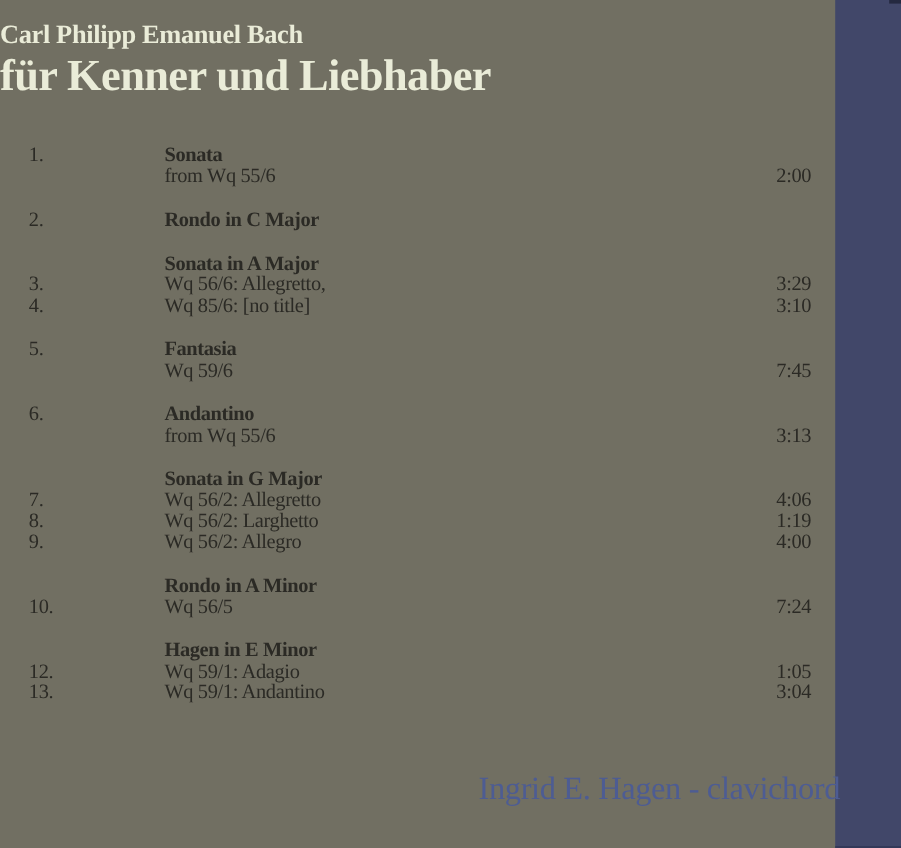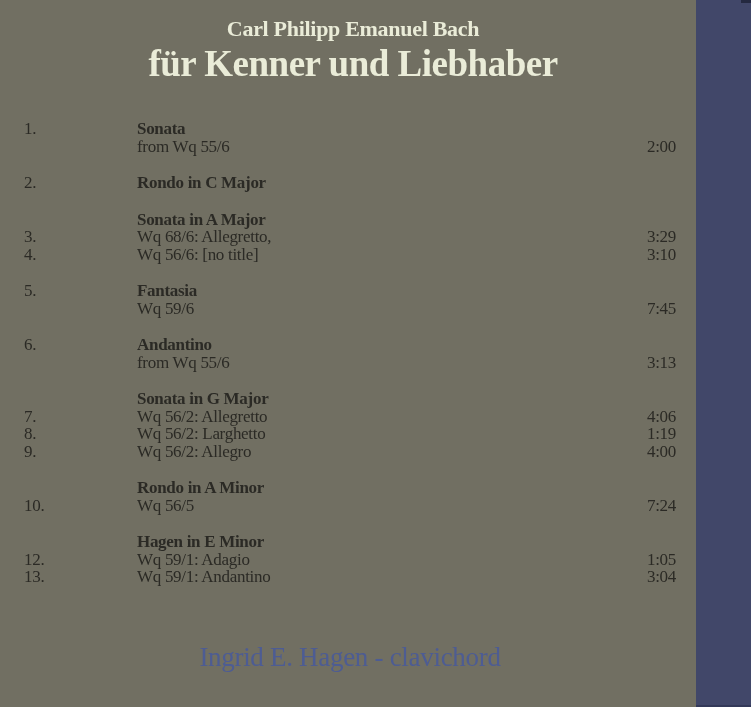--- a/index.html
+++ b/index.html
@@ -39,21 +39,21 @@
     width: 55px;
     height: 2px;
     background: #2e3352;
     opacity: 0.7;
   }
   .titles {
     position: absolute;
     top: 16px;
     left: 0;
     width: 706px;
-    text-align: center;
+    text-align: left;
     color: var(--title, #EAECD8);
   }
   .artist {
     font-size: 22px;
     font-weight: bold;
     letter-spacing: -0.3px;
   }
   .album-title {
     font-size: 37px;
     font-weight: bold;
@@ -94,21 +94,21 @@
     top: 0;
   }
   .bold {
     font-weight: bold;
   }
   .credit {
     position: absolute;
     top: 642px;
     left: 0;
     width: 700px;
-    text-align: center;
+    text-align: right;
     font-size: 27px;
     letter-spacing: -0.3px;
     color: var(--credit, #4D5C93);
   }
 </style>
 </head>
 <body>
 
 <div class="cover" style="--bg: #716F62; --strip: #414769; --title: #EAECD8; --text: #2B2A25; --credit: #4D5C93;">
   <div class="side-strip"></div>
@@ -136,26 +136,26 @@
           <span class="num">2.</span>
           <span class="text bold">Rondo in C Major</span>
         </div>
       </div>
       <div class="group">
         <div class="row">
           <span class="text bold">Sonata in A Major</span>
         </div>
         <div class="row">
           <span class="num">3.</span>
-          <span class="text">Wq 68/6: Allegretto,</span>
+          <span class="text">Wq 56/6: Allegretto,</span>
           <span class="time">3:29</span>
         </div>
         <div class="row">
           <span class="num">4.</span>
-          <span class="text">Wq 56/6: [no title]</span>
+          <span class="text">Wq 85/6: [no title]</span>
           <span class="time">3:10</span>
         </div>
       </div>
       <div class="group">
         <div class="row">
           <span class="num">5.</span>
           <span class="text bold">Fantasia</span>
         </div>
         <div class="row">
           <span class="text">Wq 59/6</span>

